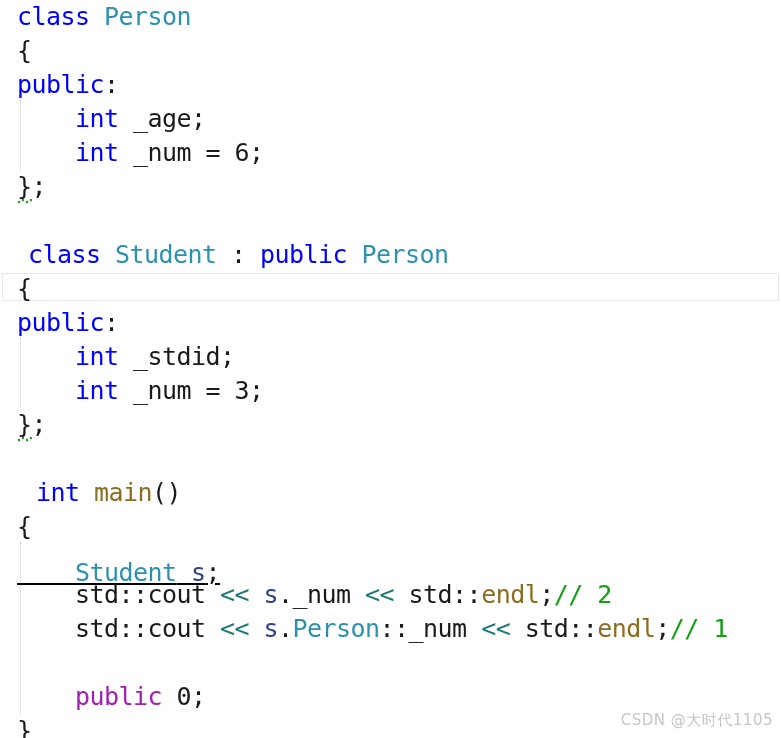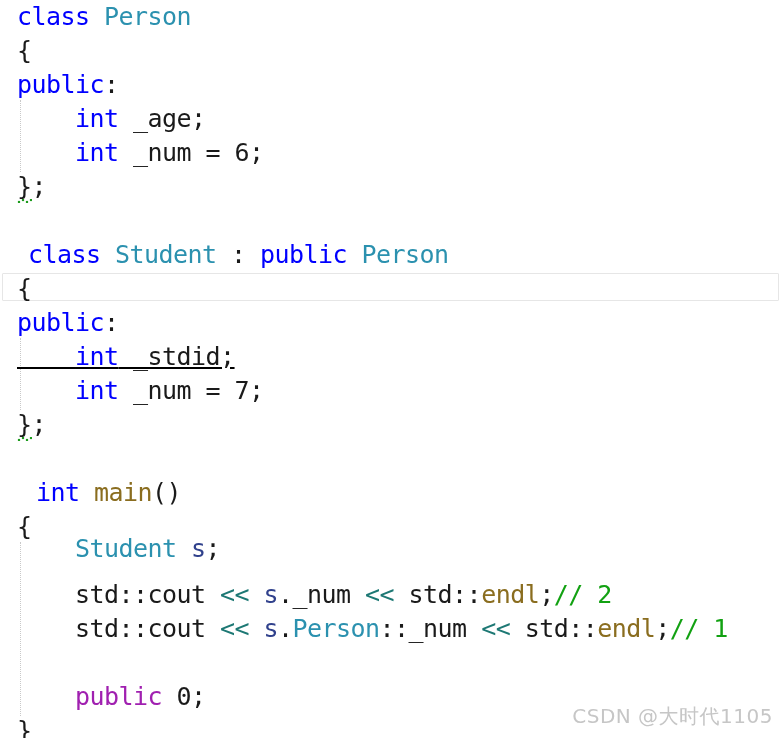--- a/index.html
+++ b/index.html
@@ -87,21 +87,21 @@
     background-size: 8px 4px;
     background-repeat: repeat-x;
   }
 
   
   #watermark {
     position: absolute;
     right: 8px;
     bottom: 8px;
     font-family: "DejaVu Sans", "Liberation Sans", sans-serif;
-    font-size: 20px;
+    font-size: 15px;
     color: #c6c6c6;
     letter-spacing: 0.5px;
     user-select: none;
   }
 </style>
 </head>
 <body>
 
 <div id="editor">
 
@@ -119,27 +119,27 @@
       <div class="code-line" style="top: 0px;"><span class="tok-keyword">class</span><span class="tok-plain"> </span><span class="tok-type">Person</span></div>
       <div class="code-line" style="top: 34px;"><span class="tok-punct">{</span></div>
       <div class="code-line" style="top: 68px;"><span class="tok-keyword">public</span><span class="tok-punct">:</span></div>
       <div class="code-line" style="top: 102px;"><span class="tok-plain">    </span><span class="tok-keyword">int</span><span class="tok-plain"> _age;</span></div>
       <div class="code-line" style="top: 136px;"><span class="tok-plain">    </span><span class="tok-keyword">int</span><span class="tok-plain"> _num = 6;</span></div>
       <div class="code-line" style="top: 170px;"><span class="tok-punct squiggle">}</span><span class="tok-punct">;</span></div>
       <div class="code-line" style="top: 204px;"></div>
       <div class="code-line" style="top: 238px; margin-left: 11px;"><span class="tok-keyword">class</span><span class="tok-plain"> </span><span class="tok-type">Student</span><span class="tok-plain"> : </span><span class="tok-keyword">public</span><span class="tok-plain"> </span><span class="tok-type">Person</span></div>
       <div class="code-line" style="top: 272px;"><span class="tok-punct">{</span></div>
       <div class="code-line" style="top: 306px;"><span class="tok-keyword">public</span><span class="tok-punct">:</span></div>
-      <div class="code-line" style="top: 340px; text-decoration: underline;"><span class="tok-plain">    </span><span class="tok-keyword">int</span><span class="tok-plain"> _stdid;</span></div>
-      <div class="code-line" style="top: 374px;"><span class="tok-plain">    </span><span class="tok-keyword">int</span><span class="tok-plain"> _num = 7;</span></div>
+      <div class="code-line" style="top: 340px;"><span class="tok-plain">    </span><span class="tok-keyword">int</span><span class="tok-plain"> _stdid;</span></div>
+      <div class="code-line" style="top: 374px;"><span class="tok-plain">    </span><span class="tok-keyword">int</span><span class="tok-plain"> _num = 3;</span></div>
       <div class="code-line" style="top: 408px;"><span class="tok-punct squiggle">}</span><span class="tok-punct">;</span></div>
       <div class="code-line" style="top: 442px;"></div>
       <div class="code-line" style="top: 476px; margin-left: 19px;"><span class="tok-keyword">int</span><span class="tok-plain"> </span><span class="tok-func">main</span><span class="tok-plain">()</span></div>
       <div class="code-line" style="top: 510px;"><span class="tok-punct">{</span></div>
-      <div class="code-line" style="top: 532px;"><span class="tok-plain">    </span><span class="tok-type">Student</span><span class="tok-plain"> </span><span class="tok-var">s</span><span class="tok-plain">;</span></div>
+      <div class="code-line" style="top: 556px; text-decoration: underline;"><span class="tok-plain">    </span><span class="tok-type">Student</span><span class="tok-plain"> </span><span class="tok-var">s</span><span class="tok-plain">;</span></div>
       <div class="code-line" style="top: 578px;"><span class="tok-plain">    std::cout </span><span class="tok-operator">&lt;&lt;</span><span class="tok-plain"> </span><span class="tok-var">s</span><span class="tok-plain">._num </span><span class="tok-operator">&lt;&lt;</span><span class="tok-plain"> std::</span><span class="tok-func">endl</span><span class="tok-plain">;</span><span class="tok-comment">// 2</span></div>
       <div class="code-line" style="top: 612px;"><span class="tok-plain">    std::cout </span><span class="tok-operator">&lt;&lt;</span><span class="tok-plain"> </span><span class="tok-var">s</span><span class="tok-plain">.</span><span class="tok-type">Person</span><span class="tok-plain">::_num </span><span class="tok-operator">&lt;&lt;</span><span class="tok-plain"> std::</span><span class="tok-func">endl</span><span class="tok-plain">;</span><span class="tok-comment">// 1</span></div>
       <div class="code-line" style="top: 646px;"></div>
       <div class="code-line" style="top: 680px;"><span class="tok-plain">    </span><span class="tok-control">public</span><span class="tok-plain"> 0;</span></div>
       <div class="code-line" style="top: 714px;"><span class="tok-punct">}</span></div>
     </div>
 
   <div id="watermark">CSDN @大时代1105</div>
 </div>
 

